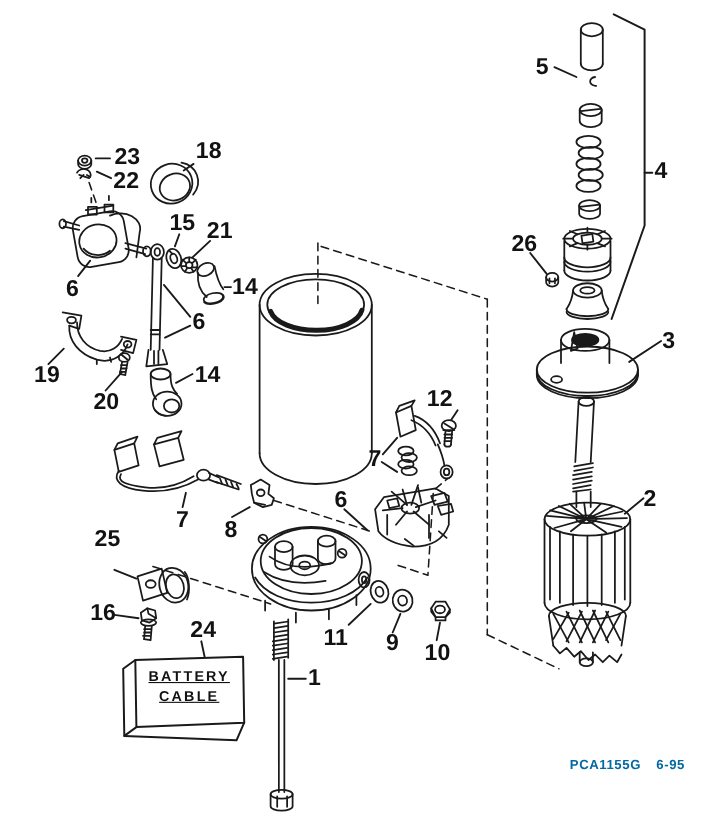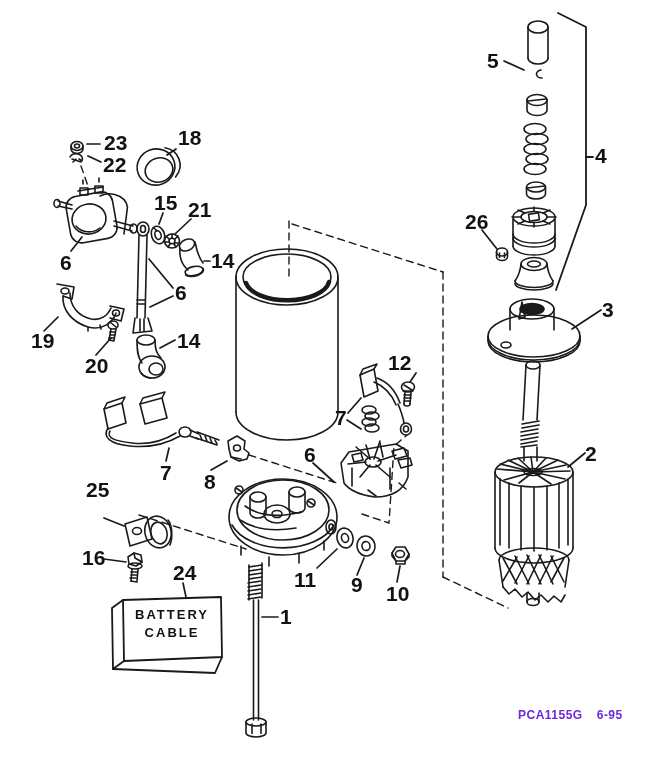--- a/index.html
+++ b/index.html
@@ -2,24 +2,24 @@
 <html><head>
 <meta charset="utf-8">
 <style>
   html,body{margin:0;padding:0;background:#e8e8e8;}
   .stage{position:relative;width:650px;height:764px;background:#ffffff;overflow:hidden;
          font-family:"Liberation Sans",sans-serif;}
   .stage svg{position:absolute;left:0;top:0;}
   .callout{position:absolute;font:700 21px "Liberation Sans",sans-serif;color:#121212;
            line-height:1;white-space:nowrap;}
   .battery-text{position:absolute;left:123px;top:606px;width:98px;text-align:center;
-                font:700 13px "Liberation Sans",sans-serif;letter-spacing:2px;color:#121212;}
+                font:700 13px "Liberation Sans",sans-serif;letter-spacing:2px;color:#121212;text-decoration:underline;}
   .battery-text span{display:block;line-height:18px;}
-  .figure-code{position:absolute;left:518px;top:708px;font:700 12px "Liberation Sans",sans-serif;
-               color:#6d28d9;letter-spacing:.5px;}
+  .figure-code{position:absolute;left:518px;top:688px;font:700 12px "Liberation Sans",sans-serif;
+               color:#0369a1;letter-spacing:.5px;}
   .figure-code .date{margin-left:14px;}
 </style>
 </head>
 <body>
 
 <div class="stage">
 
 <svg width="650" height="764" viewBox="0 0 650 764" fill="none" stroke="#1a1a1a" stroke-width="1.6" stroke-linecap="round" stroke-linejoin="round">
 
   <g stroke-width="1.4" stroke-dasharray="7 5">

